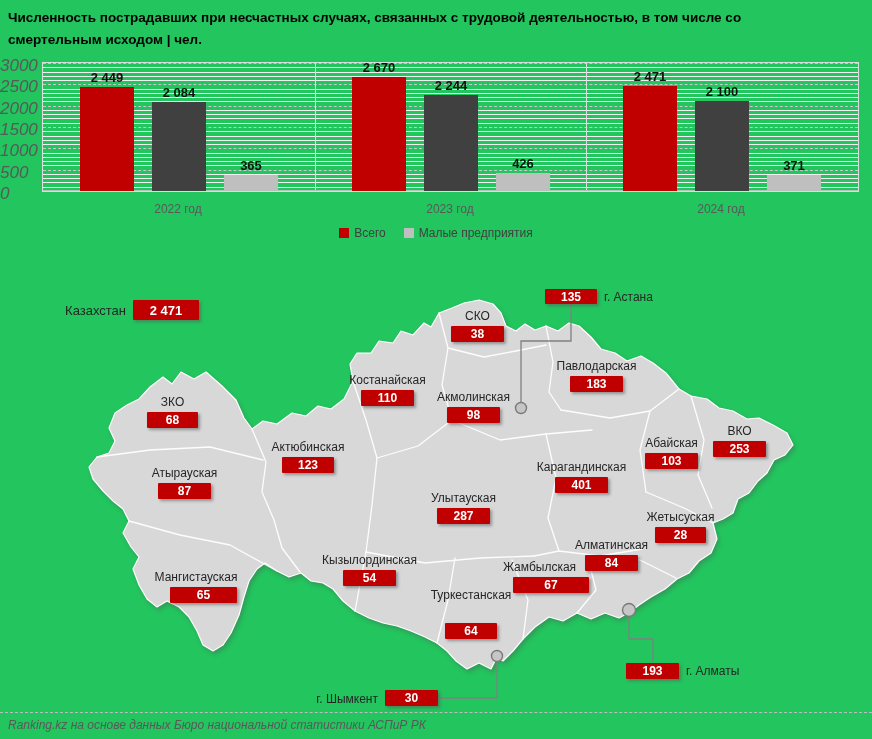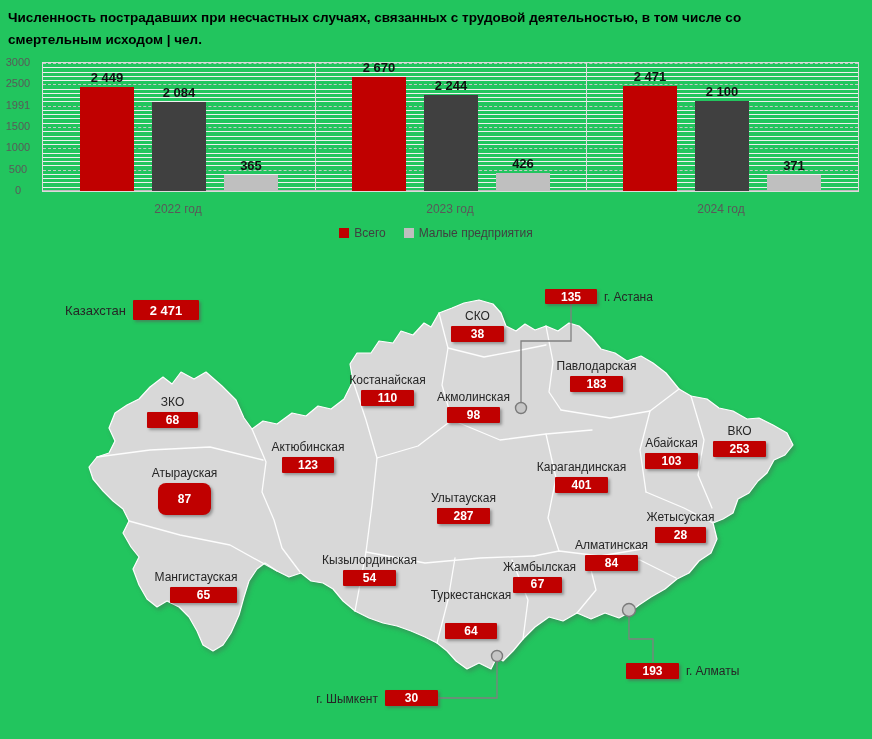--- a/index.html
+++ b/index.html
@@ -10,21 +10,21 @@
               line-height:1.6;color:#000;}
   
   #chart{position:absolute;left:0;top:58px;width:872px;height:192px;}
   #plot{position:absolute;left:42px;top:4px;width:815px;height:128px;
         border:1px solid #dcdcdc;box-sizing:content-box;}
   .gridline{position:absolute;left:0;width:100%;height:0;}
   .gridline.minor{border-top:1px solid #f0f0f0;}
   .gridline.major{border-top:1px dashed #c9c9c9;}
   .axis-bottom{position:absolute;left:0;bottom:0;width:100%;height:0;border-top:1px solid #bdbdbd;}
   .vsep{position:absolute;top:0;height:100%;width:0;border-left:1px solid #dedede;}
-  .ylabel{position:absolute;width:36px;text-align:center;font-size:11px;color:#595959;}
+  .ylabel{position:absolute;width:36px;text-align:left;font-size:17px;color:#595959;font-style:italic;}
   .bar{position:absolute;bottom:0;width:54px;}
   .bar-value{position:absolute;width:80px;text-align:center;font-size:13px;font-weight:bold;color:#111;}
   .xlabel{position:absolute;top:144px;width:120px;text-align:center;font-size:12px;color:#595959;}
   
   #legend{position:absolute;left:0;top:226px;width:872px;display:flex;justify-content:center;
           align-items:center;gap:18px;font-size:12px;color:#404040;}
   .legend-item{display:flex;align-items:center;gap:5px;}
   .legend-swatch{width:10px;height:10px;display:inline-block;}
   
   .section-title{position:absolute;left:8px;top:261px;font-size:13.5px;font-weight:bold;color:#000;}
@@ -48,21 +48,21 @@
 <div id="stage">
 
   <div class="page-title">Численность пострадавших при несчастных случаях, связанных с трудовой деятельностью, в том числе со смертельным исходом | чел.</div>
 
   <div id="chart">
     <div id="ylabels">
         <div class="ylabel" style="left: 0px; top: 126px;">0</div>
         <div class="ylabel" style="left: 0px; top: 104.667px;">500</div>
         <div class="ylabel" style="left: 0px; top: 83.3333px;">1000</div>
         <div class="ylabel" style="left: 0px; top: 62px;">1500</div>
-        <div class="ylabel" style="left: 0px; top: 40.6667px;">1991</div>
+        <div class="ylabel" style="left: 0px; top: 40.6667px;">2000</div>
         <div class="ylabel" style="left: 0px; top: 19.3333px;">2500</div>
         <div class="ylabel" style="left: 0px; top: -2px;">3000</div>
       </div>
     <div id="plot">
         <div class="gridline minor" style="top: 123.733px;"></div>
         <div class="gridline minor" style="top: 119.467px;"></div>
         <div class="gridline minor" style="top: 115.2px;"></div>
         <div class="gridline minor" style="top: 110.933px;"></div>
         <div class="gridline minor" style="top: 102.4px;"></div>
         <div class="gridline minor" style="top: 98.1333px;"></div>
@@ -186,36 +186,39 @@
       <div class="map-badge" style="left: 147px; top: 412px; width: 51px; height: 16px;">68</div>
       <div class="map-label top" style="left: 172.5px; top: 395px;">ЗКО</div>
       <div class="map-badge" style="left: 713px; top: 441px; width: 53px; height: 16px;">253</div>
       <div class="map-label top" style="left: 739.5px; top: 424px;">ВКО</div>
       <div class="map-badge" style="left: 282px; top: 457px; width: 52px; height: 16px;">123</div>
       <div class="map-label top" style="left: 308px; top: 440px;">Актюбинская</div>
       <div class="map-badge" style="left: 645px; top: 453px; width: 53px; height: 16px;">103</div>
       <div class="map-label top" style="left: 671.5px; top: 436px;">Абайская</div>
       <div class="map-badge" style="left: 555px; top: 477px; width: 53px; height: 16px;">401</div>
       <div class="map-label top" style="left: 581.5px; top: 460px;">Карагандинская</div>
-      <div class="map-badge" style="left: 158px; top: 483px; width: 53px; height: 32px; border-radius: 8px;">87</div>
+      <div class="map-badge" style="left: 158px; top: 483px; width: 53px; height: 16px;">87</div>
       <div class="map-label top" style="left: 184.5px; top: 466px;">Атырауская</div>
       <div class="map-badge" style="left: 437px; top: 508px; width: 53px; height: 16px;">287</div>
       <div class="map-label top" style="left: 463.5px; top: 491px;">Улытауская</div>
       <div class="map-badge" style="left: 655px; top: 527px; width: 51px; height: 16px;">28</div>
       <div class="map-label top" style="left: 680.5px; top: 510px;">Жетысуская</div>
       <div class="map-badge" style="left: 585px; top: 555px; width: 53px; height: 16px;">84</div>
       <div class="map-label top" style="left: 611.5px; top: 538px;">Алматинская</div>
       <div class="map-badge" style="left: 343px; top: 570px; width: 53px; height: 16px;">54</div>
       <div class="map-label top" style="left: 369.5px; top: 553px;">Кызылординская</div>
-      <div class="map-badge" style="left: 513px; top: 577px; width: 49px; height: 16px; font-family: Liberation Mono, monospace;">67</div>
+      <div class="map-badge" style="left: 513px; top: 577px; width: 76px; height: 16px;">67</div>
       <div class="map-label top" style="left: 539.5px; top: 560px;">Жамбылская</div>
       <div class="map-badge" style="left: 170px; top: 587px; width: 67px; height: 16px;">65</div>
       <div class="map-label top" style="left: 196px; top: 570px;">Мангистауская</div>
       <div class="map-badge" style="left: 445px; top: 623px; width: 52px; height: 16px;">64</div>
       <div class="map-label top" style="left: 471px; top: 588px;">Туркестанская</div>
       <div class="map-badge" style="left: 626px; top: 663px; width: 53px; height: 16px;">193</div>
       <div class="map-label right" style="left: 686px; top: 664px;">г. Алматы</div>
       <div class="map-badge" style="left: 385px; top: 690px; width: 53px; height: 16px;">30</div>
       <div class="map-label left" style="left: 378px; top: 692px;">г. Шымкент</div>
     </div>
 
+  <div id="footer">
+    <div class="note">Ranking.kz на основе данных Бюро национальной статистики АСПиР РК</div>
+  </div>
 
 </div>
 
 </body></html>

